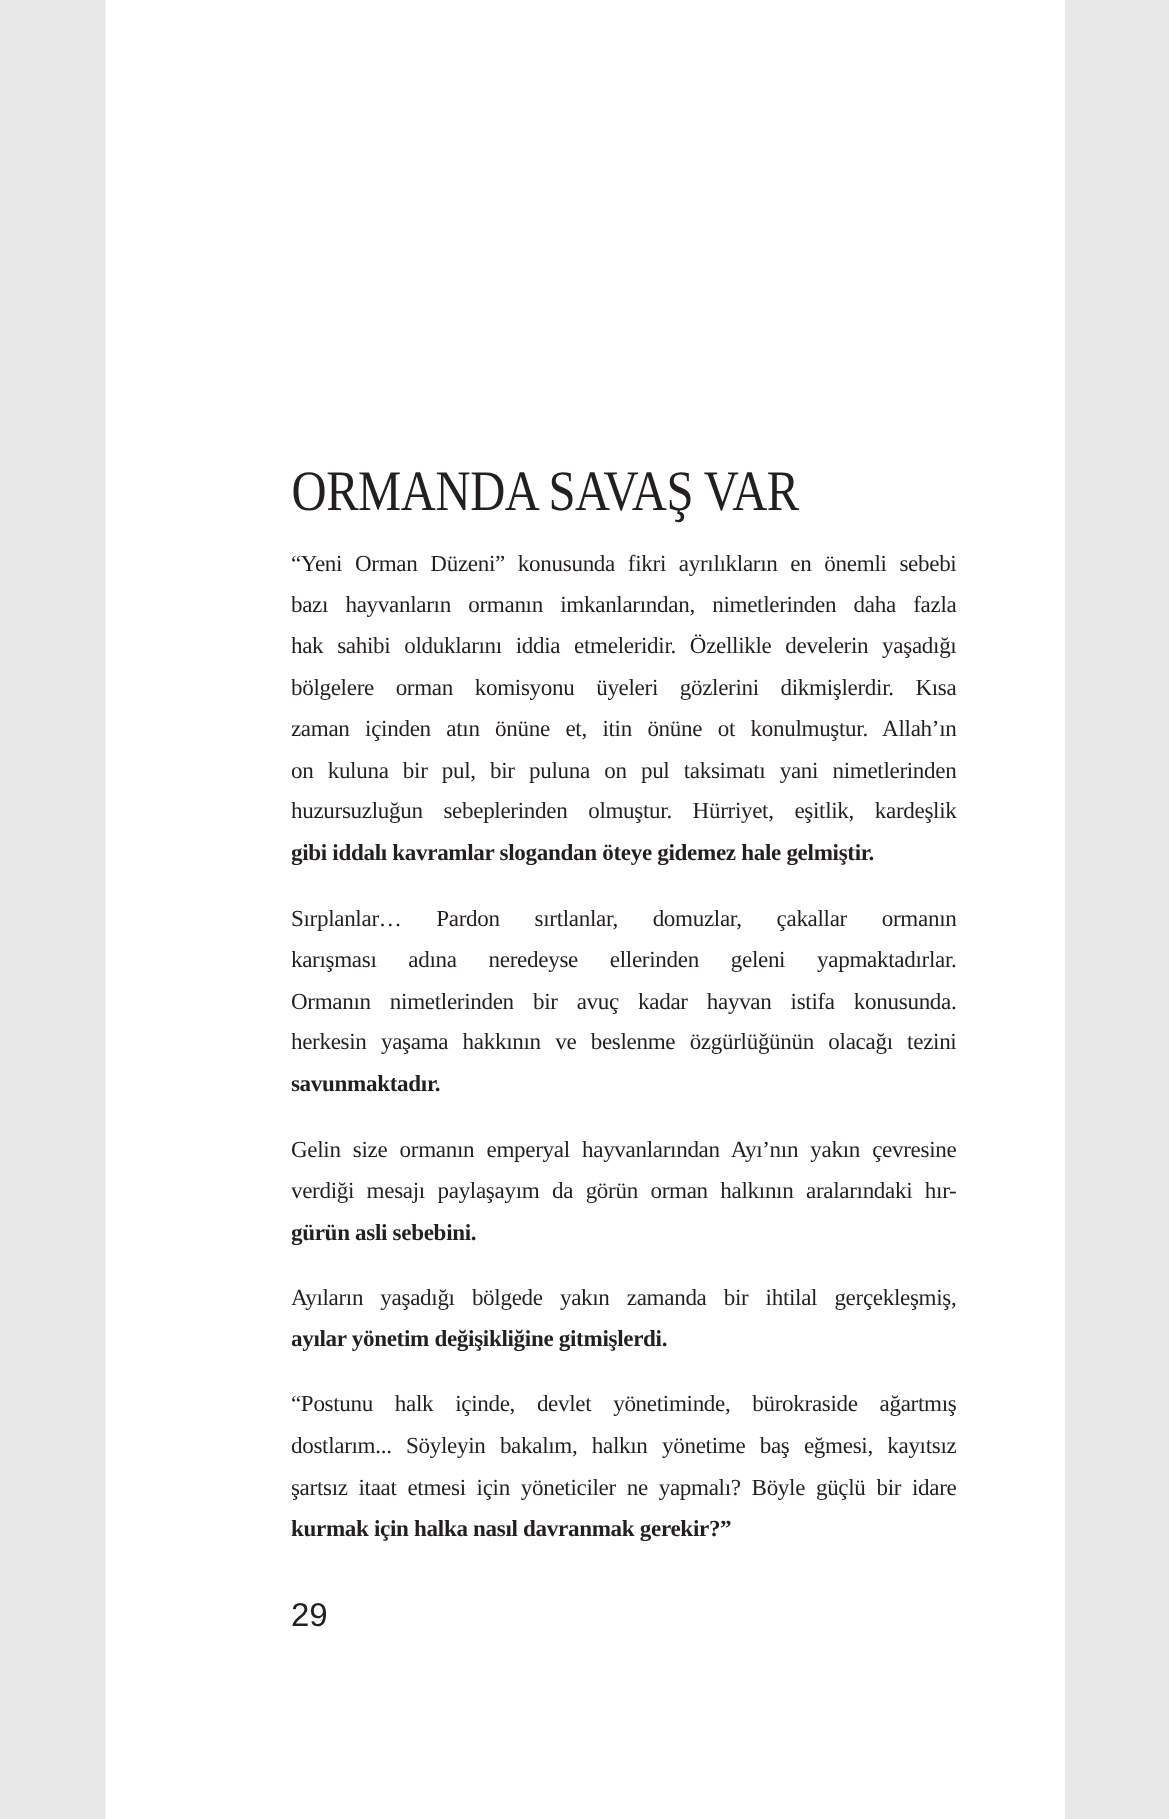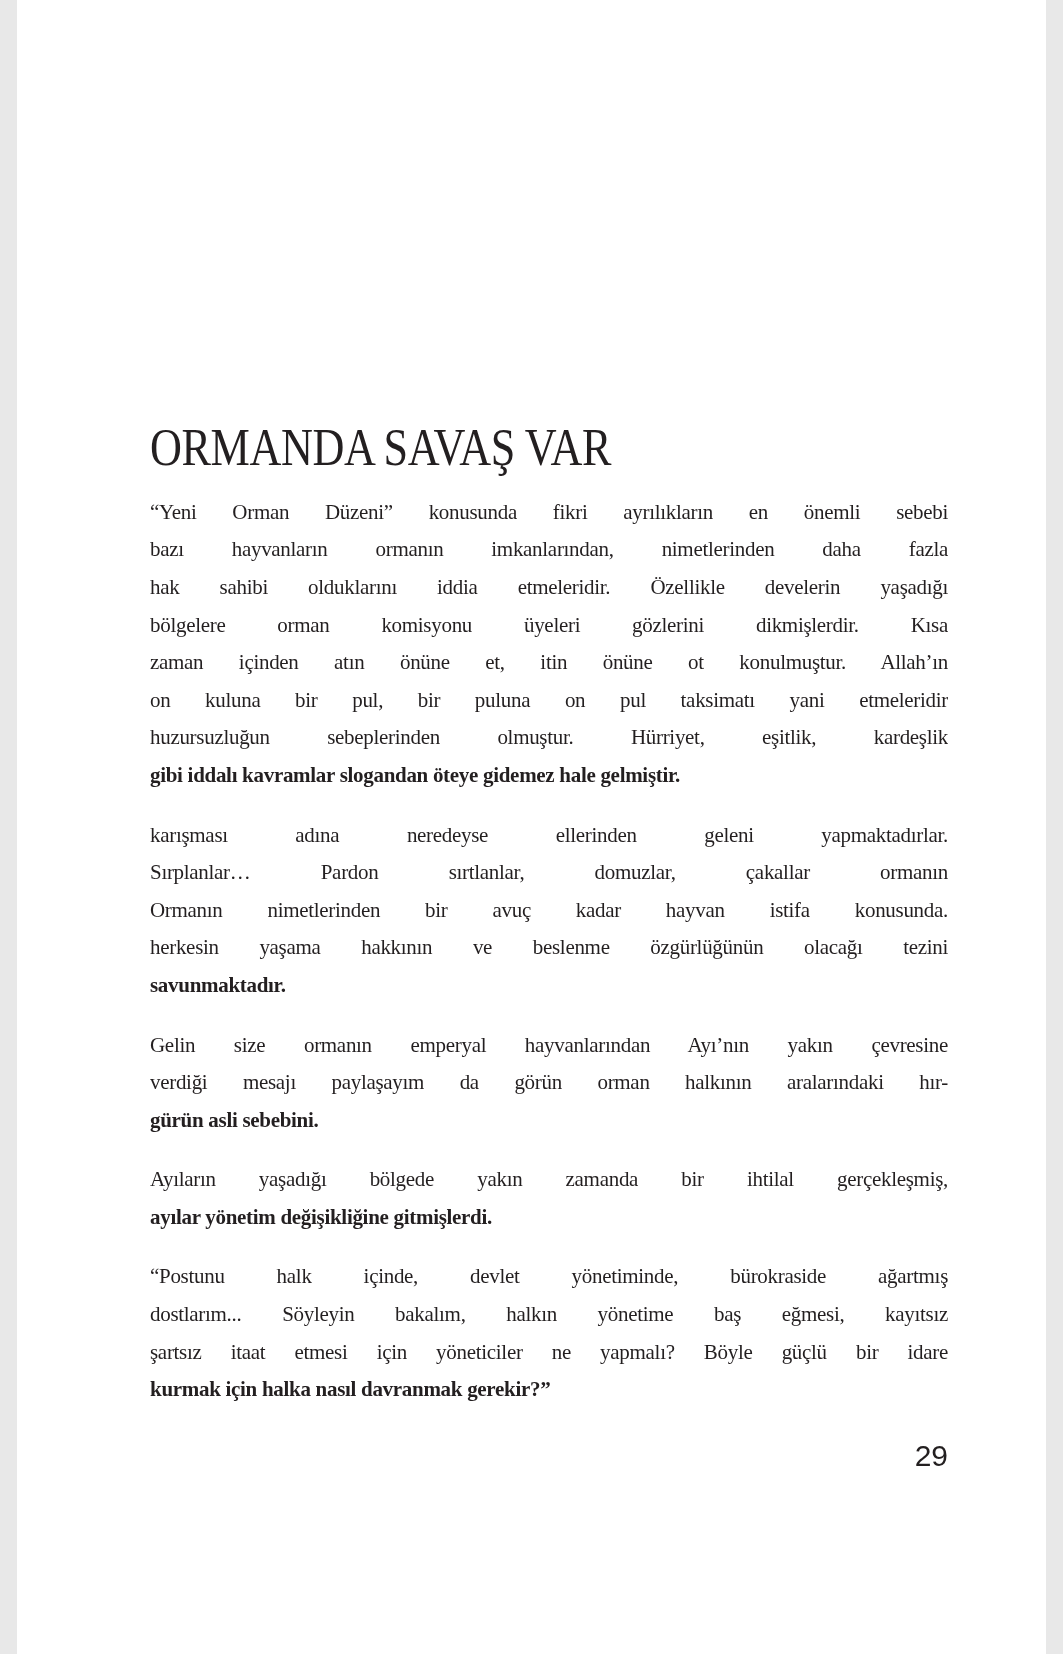--- a/index.html
+++ b/index.html
@@ -3,25 +3,26 @@
 <meta charset="utf-8">
 <style>
   :root {
     --text: #231f20;
     --bg: #ffffff;
   }
   * { margin: 0; padding: 0; box-sizing: border-box; }
   html, body { background: #e8e8e8; }
   .page {
     position: relative;
-    width: 1029px;
+    width: 872px;
     height: 1654px;
     margin: 0 auto;
     background: var(--bg);
     overflow: hidden;
+    padding-left: 36px;
   }
   .content {
     padding: 418px 98px 0 133px; 
     width: 100%;
     color: var(--text);
   }
   .title {
     font-family: "Liberation Serif", "DejaVu Serif", serif;
     font-weight: 400;
     font-size: 52px;
@@ -42,49 +43,49 @@
   .line {
     text-align: justify;
     text-align-last: justify;
     overflow: hidden;
   }
   .line.last {
     text-align-last: left;
     font-weight: bold;
   }
   .page-number {
-    margin-top: 30px;
+    margin-top: 43px;
     width: 100%;
-    text-align: right;
+    text-align: left;
     font-family: "Liberation Sans", "DejaVu Sans", sans-serif;
     font-size: 30px;
     color: var(--text);
   }
 </style>
 </head>
 <body>
 
 <div class="page">
   <div class="content">
     <h1 class="title">ORMANDA SAVAŞ VAR</h1>
 
     <div class="body-text">
         <div class="paragraph">
           <div class="line">“Yeni Orman Düzeni” konusunda fikri ayrılıkların en önemli sebebi</div>
           <div class="line">bazı hayvanların ormanın imkanlarından, nimetlerinden daha fazla</div>
           <div class="line">hak sahibi olduklarını iddia etmeleridir. Özellikle develerin yaşadığı</div>
           <div class="line">bölgelere orman komisyonu üyeleri gözlerini dikmişlerdir. Kısa</div>
           <div class="line">zaman içinden atın önüne et, itin önüne ot konulmuştur. Allah’ın</div>
-          <div class="line">on kuluna bir pul, bir puluna on pul taksimatı yani etmeleridir</div>
+          <div class="line">on kuluna bir pul, bir puluna on pul taksimatı yani nimetlerinden</div>
           <div class="line">huzursuzluğun sebeplerinden olmuştur. Hürriyet, eşitlik, kardeşlik</div>
           <div class="line last">gibi iddalı kavramlar slogandan öteye gidemez hale gelmiştir.</div>
         </div>
         <div class="paragraph">
+          <div class="line">Sırplanlar… Pardon sırtlanlar, domuzlar, çakallar ormanın</div>
           <div class="line">karışması adına neredeyse ellerinden geleni yapmaktadırlar.</div>
-          <div class="line">Sırplanlar… Pardon sırtlanlar, domuzlar, çakallar ormanın</div>
           <div class="line">Ormanın nimetlerinden bir avuç kadar hayvan istifa konusunda.</div>
           <div class="line">herkesin yaşama hakkının ve beslenme özgürlüğünün olacağı tezini</div>
           <div class="line last">savunmaktadır.</div>
         </div>
         <div class="paragraph">
           <div class="line">Gelin size ormanın emperyal hayvanlarından Ayı’nın yakın çevresine</div>
           <div class="line">verdiği mesajı paylaşayım da görün orman halkının aralarındaki hır-</div>
           <div class="line last">gürün asli sebebini.</div>
         </div>
         <div class="paragraph">

